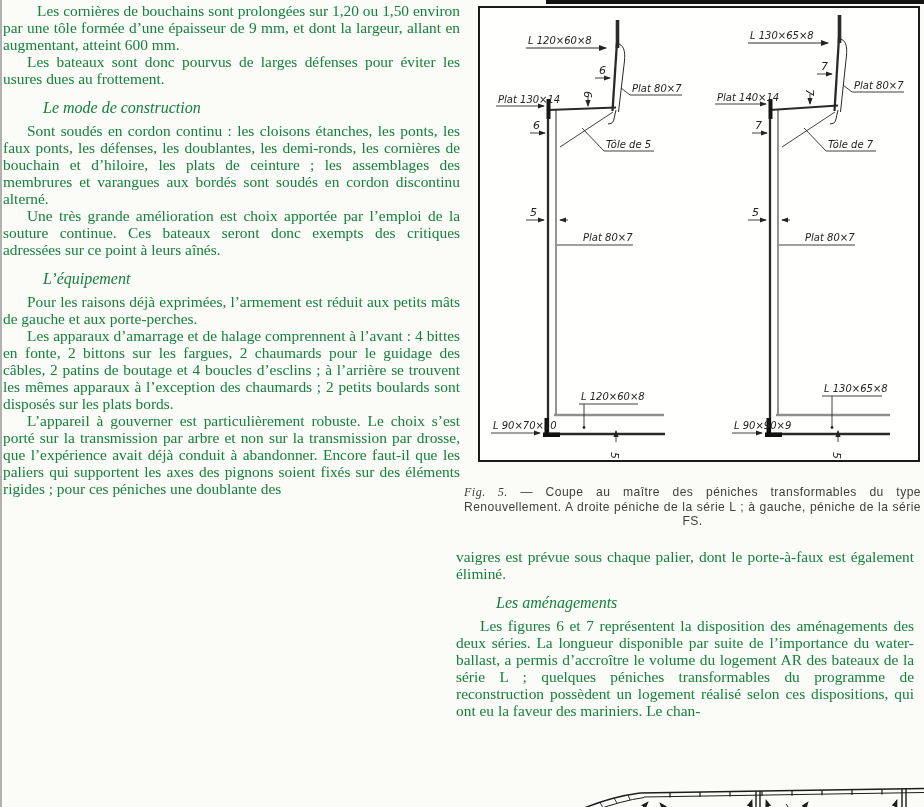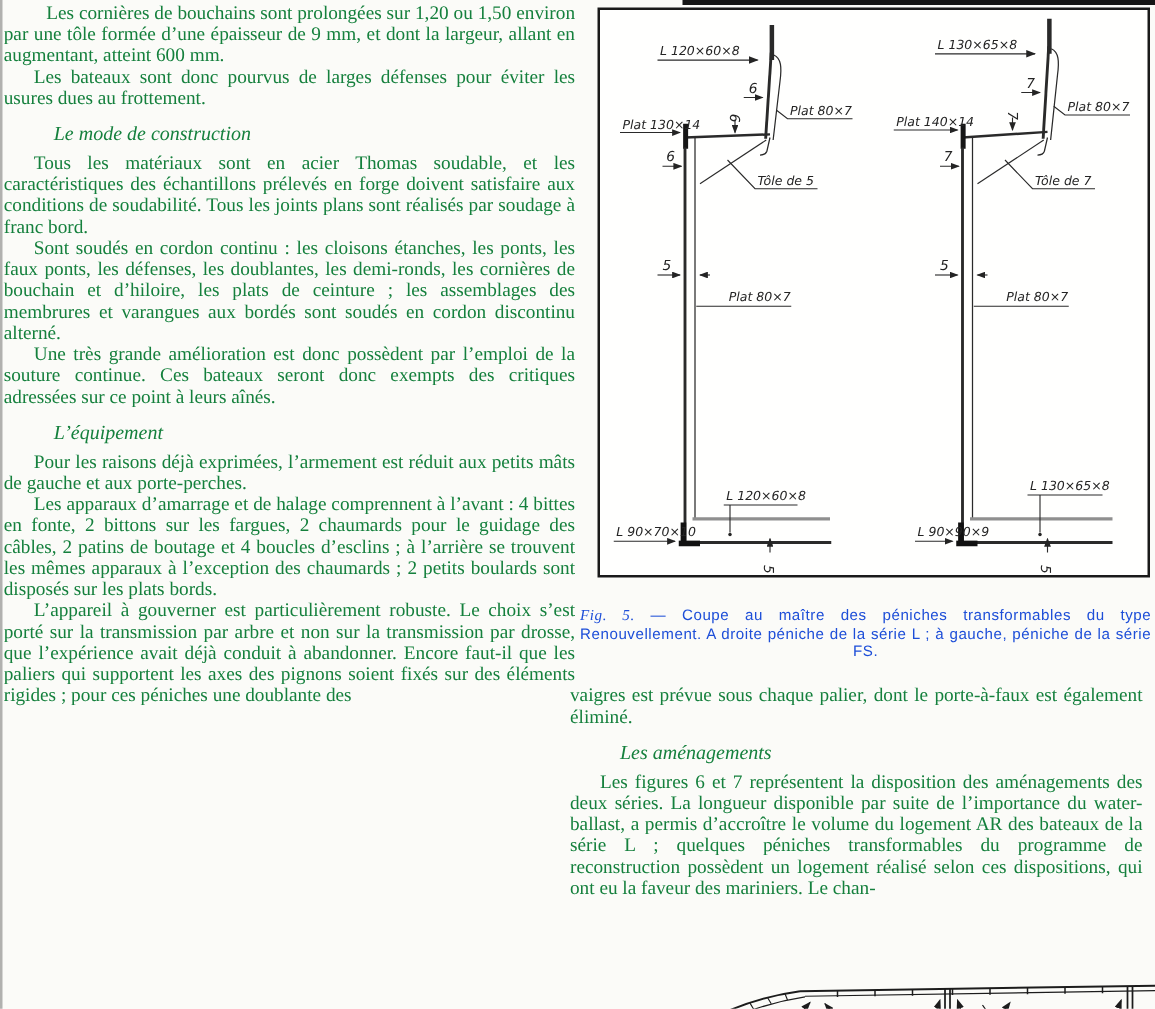--- a/index.html
+++ b/index.html
@@ -23,42 +23,41 @@
   
   .fig-box{
     position:absolute;left:478px;top:6px;width:438px;height:452px;
     border:2px solid #1a1a1a;background:#fffffe;
   }
   .fig-box svg{display:block;}
   .caption{
     position:absolute;left:464px;top:485px;width:457px;
     font-family:"Liberation Sans", sans-serif;
     font-size:12.1px;line-height:14.6px;letter-spacing:.45px;
-    text-align:justify;text-align-last:center;color:#1d4ed8;
+    text-align:justify;text-align-last:center;color:#404040;
   }
   .caption .figno{font-style:italic;font-family:"Liberation Serif",serif;}
   
   .dl{font-family:"DejaVu Sans", sans-serif;font-size:10px;font-style:italic;fill:#242424;}
   .dim{font-family:"DejaVu Sans", sans-serif;font-size:11px;font-style:italic;fill:#242424;}
   
   .fig6{position:absolute;left:540px;top:778px;width:384px;height:29px;overflow:hidden;}
 </style>
 </head>
 <body>
 
 <div class="edge-left"></div>
 <div class="edge-top-band"></div>
 
 <div class="col left-col">
   <p class="first">Les cornières de bouchains sont prolongées sur 1,20 ou 1,50 environ par une tôle formée d’une épaisseur de 9 mm, et dont la largeur, allant en augmentant, atteint 600 mm.</p>
   <p>Les bateaux sont donc pourvus de larges défenses pour éviter les usures dues au frottement.</p>
   <h3 class="head">Le mode de construction</h3>
-  <p>Tous les matériaux sont en acier Thomas soudable, et les caractéristiques des échantillons prélevés en forge doivent satisfaire aux conditions de soudabilité. Tous les joints plans sont réalisés par soudage à franc bord.</p>
   <p>Sont soudés en cordon continu : les cloisons étanches, les ponts, les faux ponts, les défenses, les doublantes, les demi-ronds, les cornières de bouchain et d’hiloire, les plats de ceinture ; les assemblages des membrures et varangues aux bordés sont soudés en cordon discontinu alterné.</p>
-  <p>Une très grande amélioration est donc possèdent par l’emploi de la souture continue. Ces bateaux seront donc exempts des critiques adressées sur ce point à leurs aînés.</p>
+  <p>Une très grande amélioration est choix apportée par l’emploi de la souture continue. Ces bateaux seront donc exempts des critiques adressées sur ce point à leurs aînés.</p>
   <h3 class="head">L’équipement</h3>
   <p>Pour les raisons déjà exprimées, l’armement est réduit aux petits mâts de gauche et aux porte-perches.</p>
   <p>Les apparaux d’amarrage et de halage comprennent à l’avant : 4 bittes en fonte, 2 bittons sur les fargues, 2 chaumards pour le guidage des câbles, 2 patins de boutage et 4 boucles d’esclins ; à l’arrière se trouvent les mêmes apparaux à l’exception des chaumards ; 2 petits boulards sont disposés sur les plats bords.</p>
   <p>L’appareil à gouverner est particulièrement robuste. Le choix s’est porté sur la transmission par arbre et non sur la transmission par drosse, que l’expérience avait déjà conduit à abandonner. Encore faut-il que les paliers qui supportent les axes des pignons soient fixés sur des éléments rigides ; pour ces péniches une doublante des</p>
 </div>
 
 <div class="fig-box">
 <svg width="438" height="452" viewBox="0 0 438 452">
   <defs>
     <marker id="ah" markerWidth="8" markerHeight="6" refX="7" refY="3" orient="auto">

